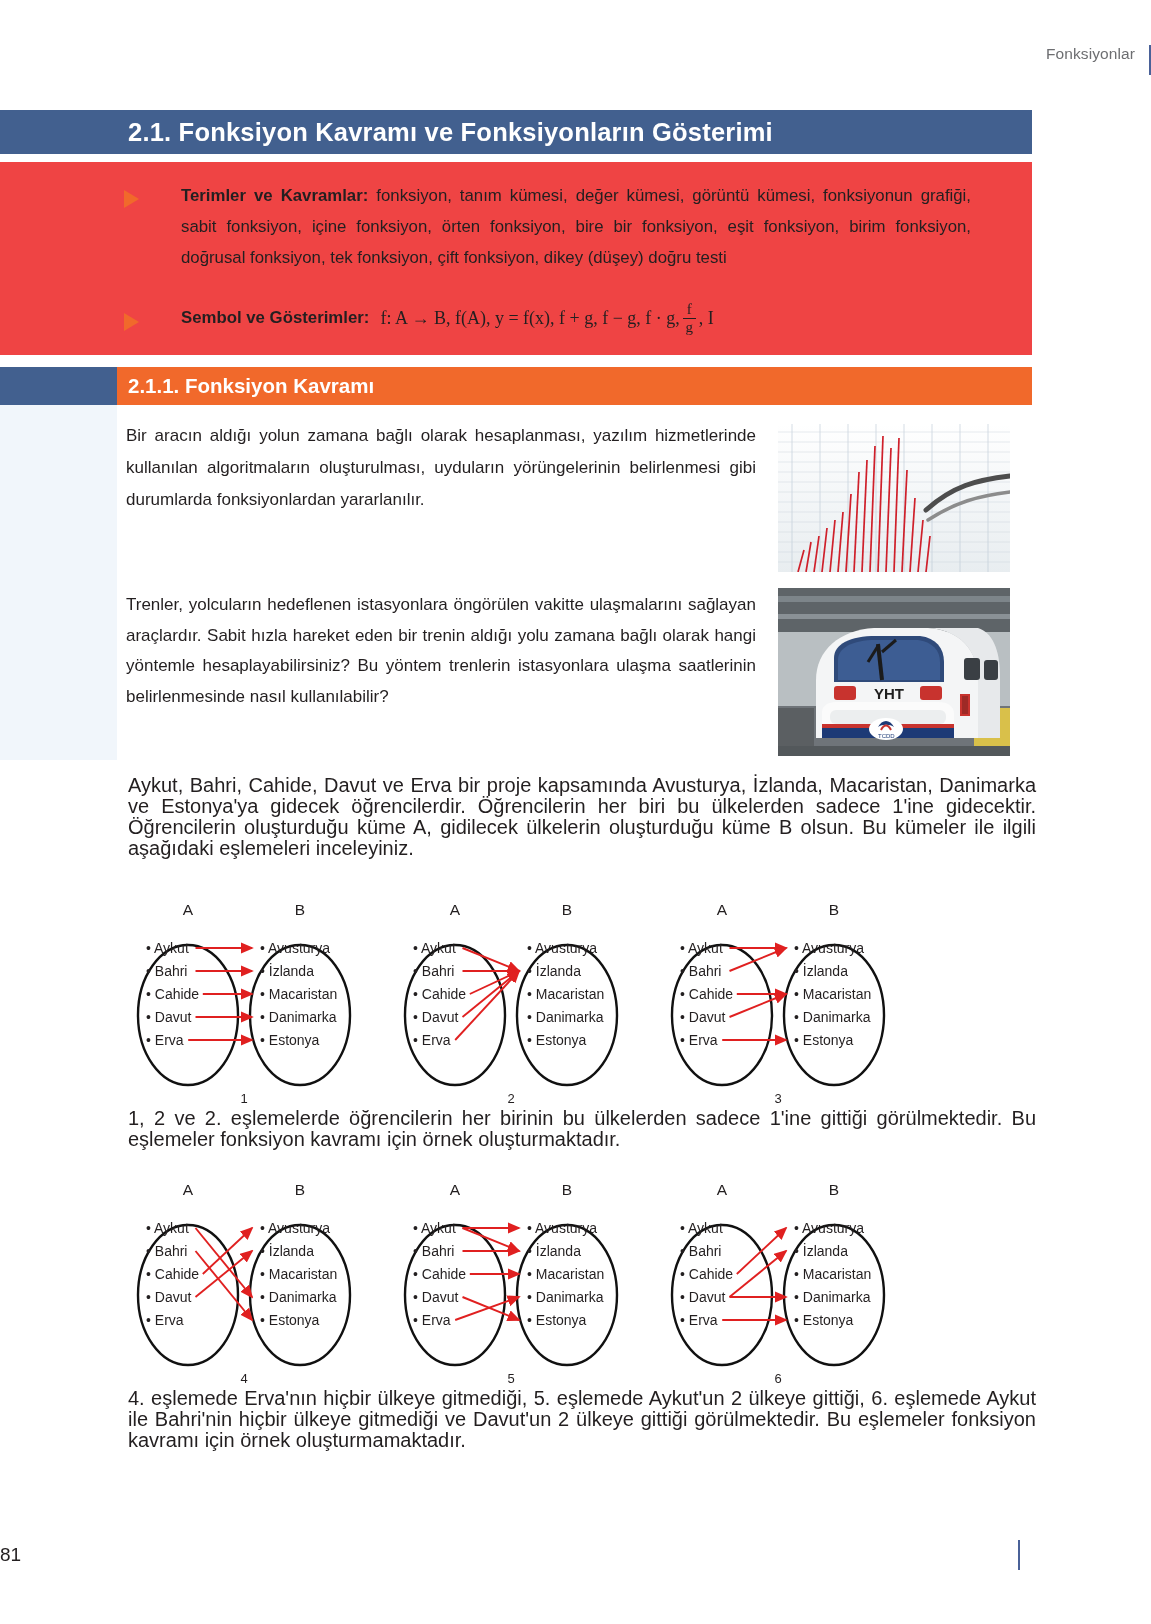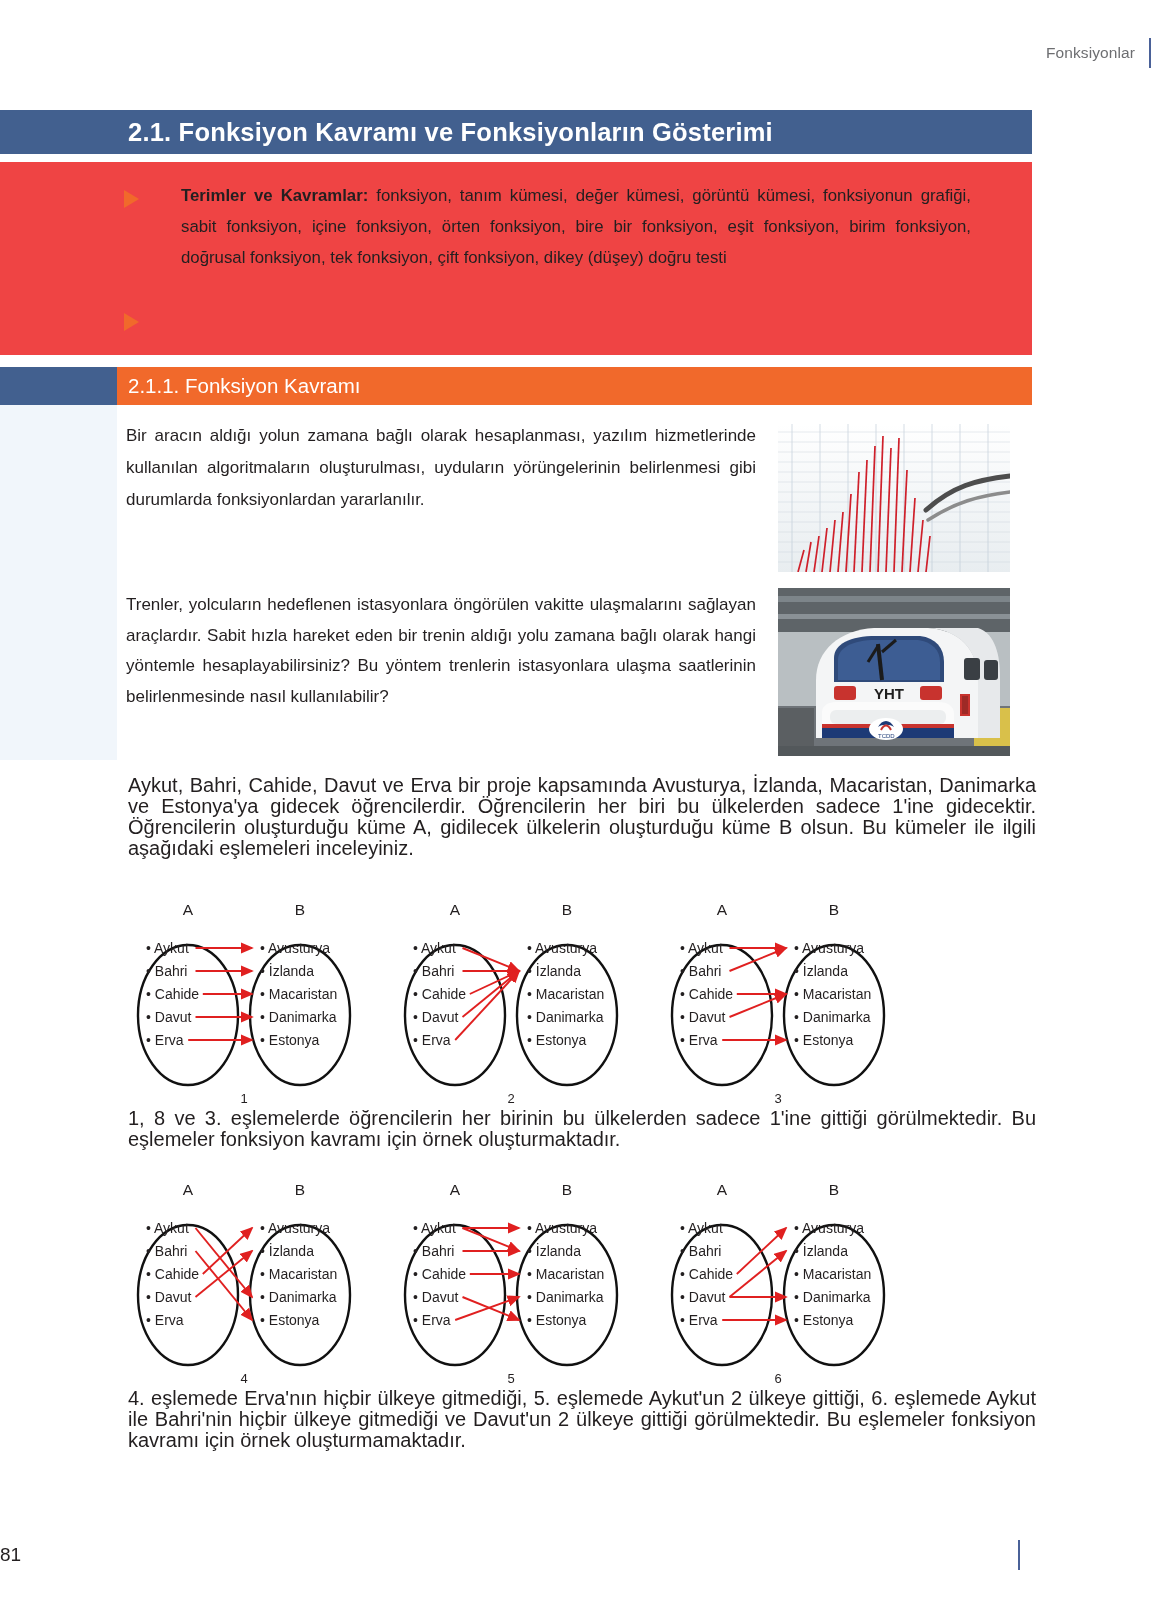--- a/index.html
+++ b/index.html
@@ -7,22 +7,22 @@
     width:1151px;height:1624px;
     background:#ffffff;
     font-family:"Liberation Sans","DejaVu Sans",sans-serif;
     color:#231f20;
     position:relative;
     overflow:hidden;
   }
 
   
   .runhead{
-    position:absolute; top:38px; right:0; width:1040px;
-    display:flex; justify-content:flex-end; align-items:center;
+    position:absolute; top:45px; right:0; width:1040px;
+    display:flex; justify-content:flex-end; 
   }
   .runhead .txt{
     font-size:15.5px; color:#6d6e71; letter-spacing:.1px;
   }
   .runhead .rule{
     width:2px; height:30px; background:#4a6198; margin-left:14px;
   }
 
   
   .sec-bar{
@@ -72,21 +72,21 @@
   
   .sub-blue{
     position:absolute; left:0; top:367px; width:117px; height:38px;
     background:#42608f;
   }
   .sub-orange{
     position:absolute; left:117px; top:367px; width:915px; height:38px;
     background:#f1692b; display:flex; align-items:center;
   }
   .sub-orange .t{
-    color:#ffffff; font-size:20.5px; font-weight:normal; margin-left:11px;
+    color:#ffffff; font-size:20.5px; font-weight:bold; margin-left:11px;
   }
 
   
   .intro-panel{
     position:absolute; left:0; top:405px; width:117px; height:355px;
     background:#f1f6fb;
   }
 
   
   .p-intro1{
@@ -135,20 +135,30 @@
 </div>
 
 <div class="terms">
   <span class="tri a"></span>
   <span class="tri b"></span>
 
   <div class="terms-body">
     <b>Terimler ve Kavramlar:</b><span> fonksiyon, tanım kümesi, değer kümesi, görüntü kümesi, fonksiyonun grafiği, sabit fonksiyon, içine fonksiyon, örten fonksiyon, bire bir fonksiyon, eşit fonksiyon, birim fonksiyon, doğrusal fonksiyon, tek fonksiyon, çift fonksiyon, dikey (düşey) doğru testi</span>
   </div>
 
+  <div class="sym">
+    <b>Sembol ve Gösterimler:</b>
+    <span class="math">f: A → B, f(A), y = f(x), f + g, f − g, f · g,</span>
+    <span class="frac">
+      <span class="n">f</span>
+      <span class="bar"></span>
+      <span class="d">g</span>
+    </span>
+    <span class="math">, I</span>
+  </div>
 </div>
 
 <div class="sub-blue"></div>
 <div class="sub-orange">
   <span class="t">2.1.1. Fonksiyon Kavramı</span>
 </div>
 <div class="intro-panel"></div>
 
 <div class="p-intro1">Bir aracın aldığı yolun zamana bağlı olarak hesaplanması, yazılım hizmetlerinde kullanılan algoritmaların oluşturulması, uyduların yörüngelerinin belirlenmesi gibi durumlarda fonksiyonlardan yararlanılır.</div>
 <div class="p-intro2">Trenler, yolcuların hedeflenen istasyonlara öngörülen vakitte ulaşmalarını sağlayan araçlardır. Sabit hızla hareket eden bir trenin aldığı yolu zamana bağlı olarak hangi yöntemle hesaplayabilirsiniz? Bu yöntem trenlerin istasyonlara ulaşma saatlerinin belirlenmesinde nasıl kullanılabilir?</div>
@@ -252,21 +262,21 @@
     <rect x="186" y="70" width="16" height="22" rx="3" fill="#3a3f44"></rect>
     <rect x="206" y="72" width="14" height="20" rx="3" fill="#3a3f44"></rect>
     <rect x="182" y="106" width="10" height="22" fill="#c8332e"></rect>
     <rect x="184" y="108" width="6" height="18" fill="#9e2a26"></rect>
 
     <rect x="0" y="158" width="232" height="10" fill="#53585b"></rect>
   </svg>
 </div>
 
 <div class="p-body p-main">Aykut, Bahri, Cahide, Davut ve Erva bir proje kapsamında Avusturya, İzlanda, Macaristan, Danimarka ve Estonya'ya gidecek öğrencilerdir. Öğrencilerin her biri bu ülkelerden sadece 1'ine gidecektir. Öğrencilerin oluşturduğu küme A, gidilecek ülkelerin oluşturduğu küme B olsun. Bu kümeler ile ilgili aşağıdaki eşlemeleri inceleyiniz.</div>
-<div class="p-body p-note1">1, 8 ve 3. eşlemelerde öğrencilerin her birinin bu ülkelerden sadece 1'ine gittiği görülmektedir. Bu eşlemeler fonksiyon kavramı için örnek oluşturmaktadır.</div>
+<div class="p-body p-note1">1, 2 ve 2. eşlemelerde öğrencilerin her birinin bu ülkelerden sadece 1'ine gittiği görülmektedir. Bu eşlemeler fonksiyon kavramı için örnek oluşturmaktadır.</div>
 <div class="p-body p-note2">4. eşlemede Erva'nın hiçbir ülkeye gitmediği, 5. eşlemede Aykut'un 2 ülkeye gittiği, 6. eşlemede Aykut ile Bahri'nin hiçbir ülkeye gitmediği ve Davut'un 2 ülkeye gittiği görülmektedir. Bu eşlemeler fonksiyon kavramı için örnek oluşturmamaktadır.</div>
 
 <div class="venn-row r1">
   <div class="venn c1">
       <svg width="250" height="215" viewBox="0 0 250 215">
         <defs>
           <marker id="ah1" markerWidth="7" markerHeight="7" refX="6" refY="3" orient="auto">
             <path d="M0,0 L7,3 L0,6 z" fill="#e02020"></path>
           </marker>
         </defs>

